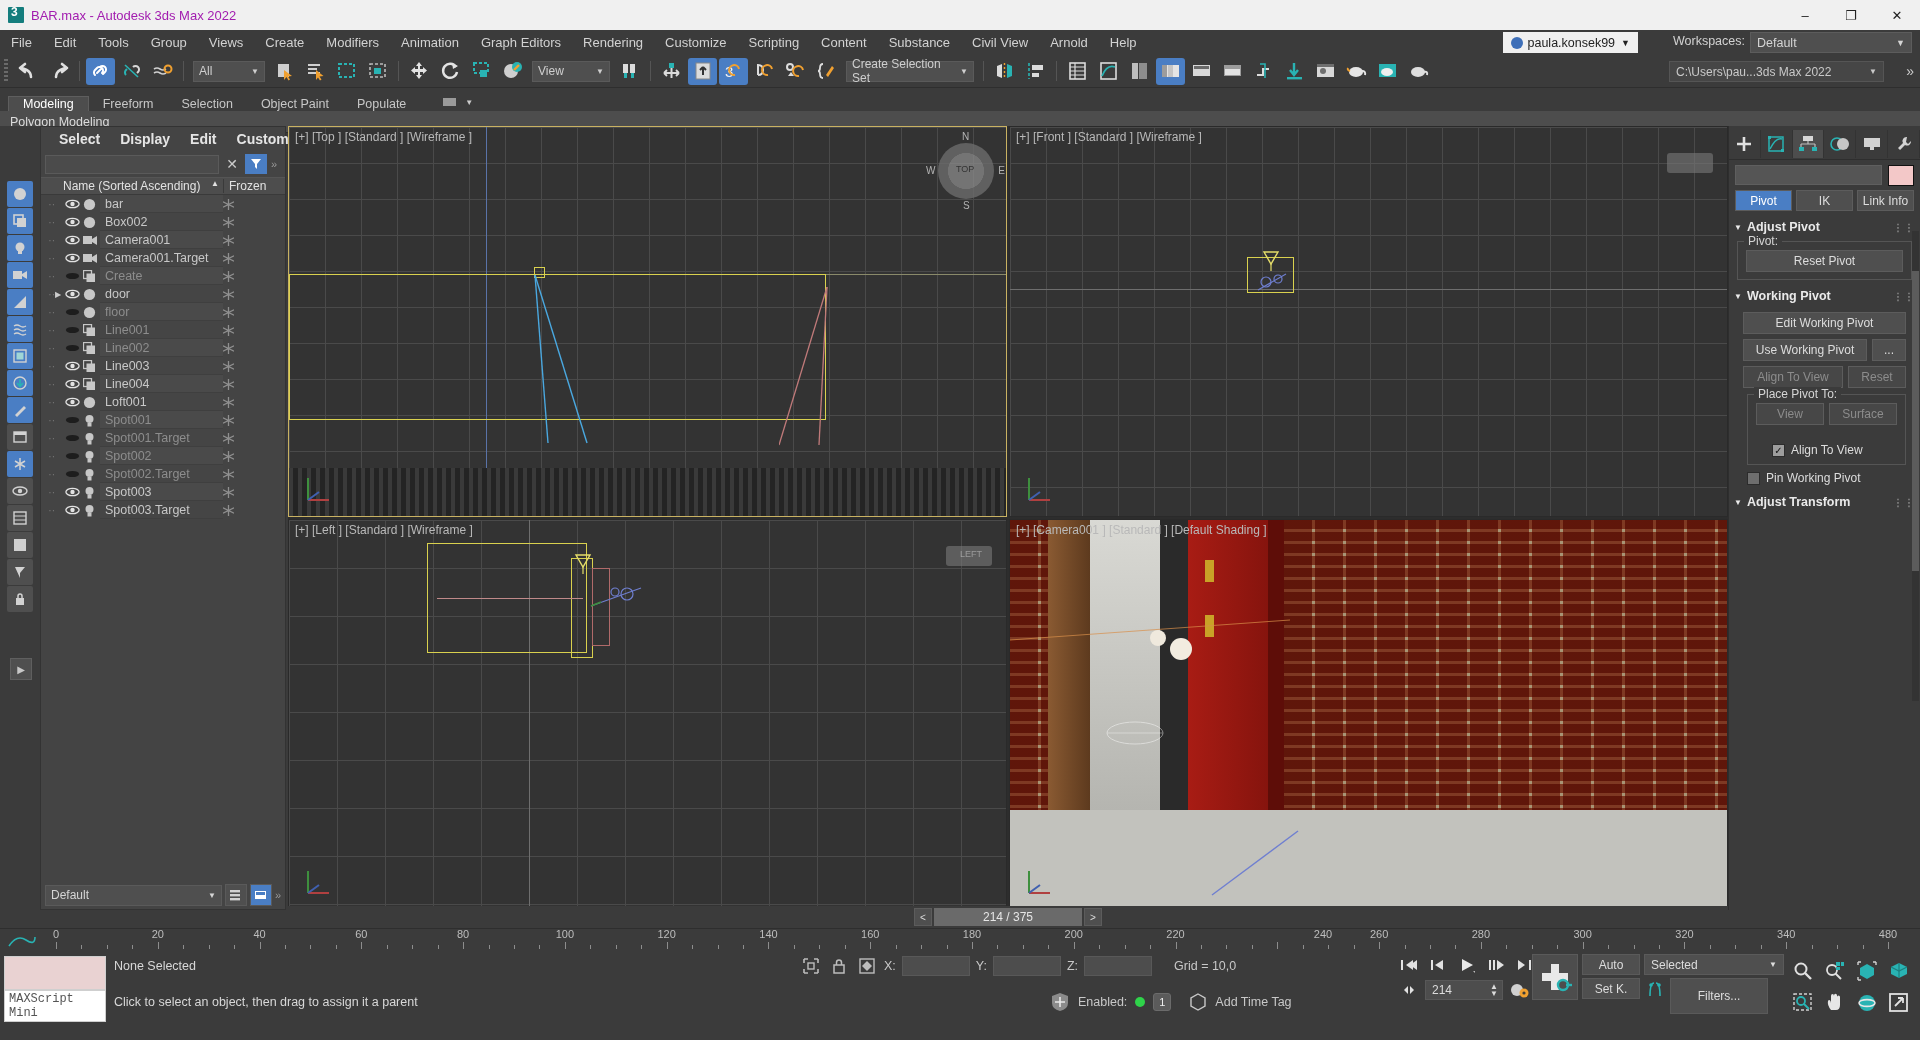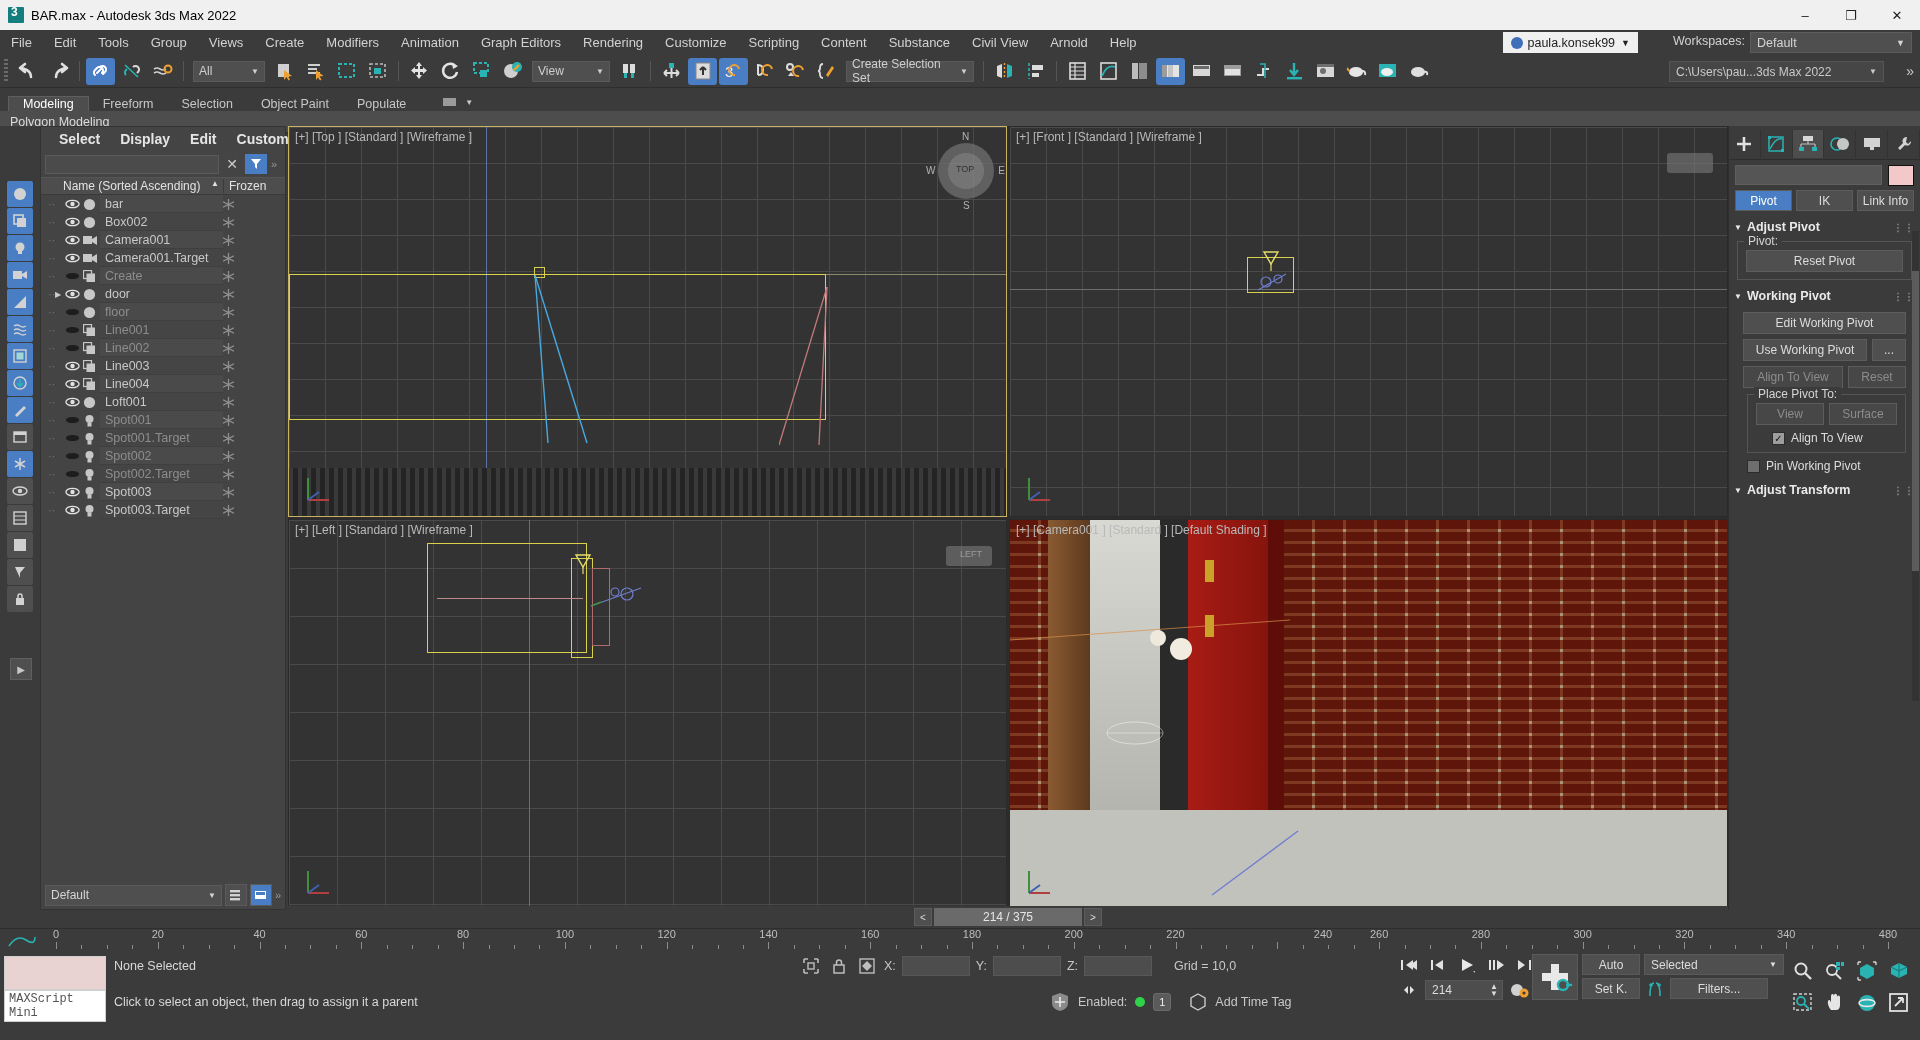--- a/index.html
+++ b/index.html
@@ -7,21 +7,21 @@
     width: 1920px; height: 1040px;
     background: #3b3b3b;
     font-family: "Liberation Sans", sans-serif;
     font-size: 12.5px; color: #c8c8c8;
     overflow: hidden; position: relative;
   }
   
   .titlebar { height: 30px; background: #f0f0f0; display: flex; align-items: center; position: relative; }
   .titlebar .app-icon { width: 16px; height: 16px; margin: 0 7px 0 8px; background: #147d7d; position: relative; border-radius: 1px; }
   .titlebar .app-icon:after { content: "3"; position: absolute; left: 3px; top: -2px; color: #fff; font-size: 12px; font-weight: bold; }
-  .titlebar .title { color: #000000; font-size: 13px; }
+  .titlebar .title { color: #a21caf; font-size: 13px; }
   .winbtns { position: absolute; right: 0; top: 0; height: 30px; display: flex; }
   .winbtn { width: 46px; height: 30px; display: flex; align-items: center; justify-content: center; color: #222; font-size: 13px; }
 
   
   .menubar { height: 25px; background: #3b3b3b; display: flex; align-items: center; position: relative; }
   .menubar .mi { padding: 0 11px; line-height: 25px; font-size: 13px; color: #d2d2d2; cursor: default; }
   .user-box { position: absolute; right: 282px; top: 2px; height: 21px; background: #f0f0f0; color: #222; display: flex; align-items: center; padding: 0 8px; font-size: 12.5px; }
   .user-ico { width: 12px; height: 12px; margin-right: 5px; border-radius: 50%; background: #3e6fb8; }
   .ws-label { position: absolute; right: 175px; top: 4px; font-size: 12.5px; color: #d2d2d2; }
   .ws-combo { position: absolute; right: 8px; top: 2px; width: 162px; height: 21px; background: #4f4f4f; border: 1px solid #5c5c5c; color: #d5d5d5; font-size: 12.5px; padding: 2px 6px; display: flex; align-items: center; }
@@ -162,21 +162,21 @@
   .dot-green { width: 10px; height: 10px; border-radius: 50%; background: #2fd34a; }
   .numbadge { width: 18px; height: 18px; border-radius: 3px; background: #5b5b5b; border: 1px solid #6b6b6b; display: flex; align-items: center; justify-content: center; font-size: 11px; color: #eee; }
   .playback { position: absolute; left: 1396px; top: 2px; display: flex; flex-direction: column; gap: 3px; }
   .pb-row { display: flex; align-items: center; gap: 3px; }
   .pb-b { width: 26px; height: 22px; display: flex; align-items: center; justify-content: center; font-size: 12px; color: #e2e2e2; }
   .framefield { width: 78px; height: 20px; background: #4d4d4d; border: 1px solid #585858; color: #dcdcdc; font-size: 12px; display: flex; align-items: center; padding-left: 6px; }
   .keyarea { position: absolute; left: 1532px; top: 2px; display: flex; gap: 4px; }
   .keybig { width: 46px; height: 46px; background: #4d4d4d; border: 1px solid #5a5a5a; display: flex; align-items: center; justify-content: center; }
   .kcol { display: flex; flex-direction: column; gap: 3px; }
   .kbtn { width: 58px; height: 21px; background: #4f4f4f; border: 1px solid #5a5a5a; font-size: 12px; color: #ddd; display: flex; align-items: center; justify-content: center; }
-  .filtbtn { width: 98px; height: 21px; background: #4f4f4f; border: 1px solid #5a5a5a; font-size: 12px; color: #ddd; display: flex; align-items: center; justify-content: center; }
+  .filtbtn { width: 98px; height: 36px; background: #4f4f4f; border: 1px solid #5a5a5a; font-size: 12px; color: #ddd; display: flex; align-items: center; justify-content: center; }
   .selcombo { width: 140px; height: 21px; background: #4f4f4f; border: 1px solid #5a5a5a; font-size: 12px; color: #ddd; display: flex; align-items: center; padding: 0 6px; }
   .selcombo .arr { margin-left: auto; font-size: 8px; }
   .navtools { position: absolute; right: 6px; top: 4px; display: grid; grid-template-columns: repeat(4,30px); grid-template-rows: 30px 30px; gap: 2px; }
   .nt { display: flex; align-items: center; justify-content: center; }
   svg { display: block; }
 </style>
 </head>
 <body>
 
 <div class="titlebar">
@@ -1223,21 +1223,21 @@
         <div class="pbtn" style="width:34px;margin-bottom:0">...</div>
       </div>
       <div class="row2">
         <div class="pbtn dis" style="flex:1;margin-bottom:0">Align To View</div>
         <div class="pbtn dis" style="width:58px;margin-bottom:0">Reset</div>
       </div>
       <div class="grp" style="margin:6px 0 6px 4px">
         <span class="cap">Place Pivot To:</span>
         <div class="row2" style="margin-bottom:6px">
           <div class="pbtn dis" style="flex:1;margin-bottom:0">View</div>
-          <div class="pbtn dis" style="flex:1;margin-bottom:0">Surface</div>
+          <div class="pbtn dis" style="flex:1;margin-bottom:12px">Surface</div>
         </div>
         <div class="chkrow">
           <span class="chk">✓</span>
           <span>Align To View</span>
         </div>
       </div>
       <div class="chkrow" style="padding-left:4px">
         <span class="chk off"></span>
         <span>Pin Working Pivot</span>
       </div>

